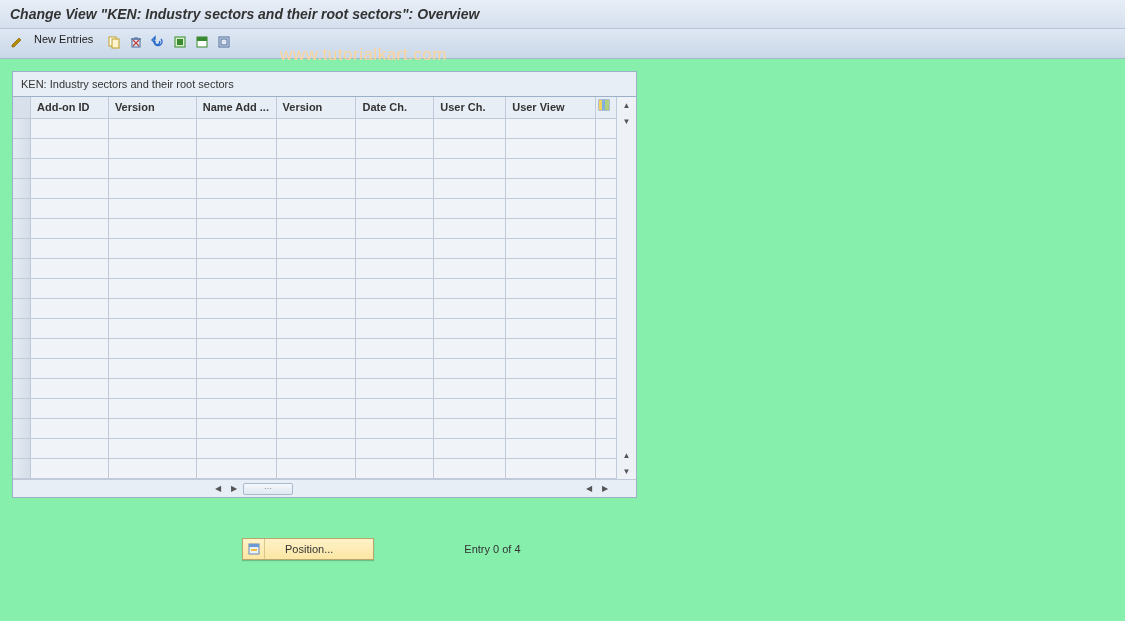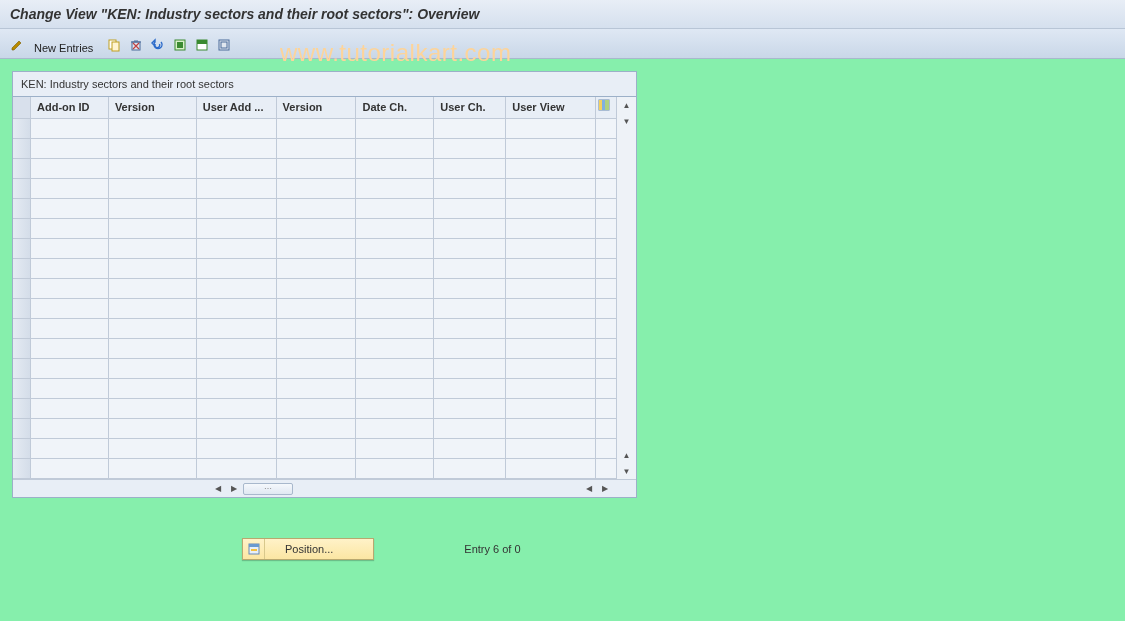--- a/index.html
+++ b/index.html
@@ -18,21 +18,21 @@
     font-style: italic;
     font-weight: bold;
     font-size: 14px;
     color: #333;
   }
   .toolbar {
     background: linear-gradient(to bottom, #dfe8f4 0%, #c9d7e8 100%);
     border-bottom: 1px solid #a8b8cc;
     padding: 4px 8px;
     display: flex;
-    align-items: flex-end;
+    align-items: flex-start;
     gap: 4px;
     position: relative;
     height: 30px;
   }
   .tb-btn {
     width: 18px;
     height: 18px;
     display: inline-flex;
     align-items: center;
     justify-content: center;
@@ -41,23 +41,23 @@
   }
   .new-entries {
     font-size: 11px;
     color: #222;
     padding: 0 8px 0 4px;
     cursor: pointer;
   }
   .watermark {
     position: absolute;
     left: 280px;
-    top: 10px;
+    top: 16px;
     color: #fdd49a;
-    font-size: 24px;
+    font-size: 17px;
     font-weight: normal;
     letter-spacing: 0.5px;
     pointer-events: none;
   }
   .content {
     padding: 12px;
     background: #86efac;
     height: calc(100% - 62px);
   }
   .panel {
@@ -276,21 +276,21 @@
             <div class="rowsel"></div>
             <div class="rowsel"></div>
             <div class="rowsel"></div>
             <div class="rowsel"></div>
           </div>
       </div>
       <div class="grid-main">
         <div class="grid-header">
           <div class="gh c0">Add-on ID</div>
           <div class="gh c1">Version</div>
-          <div class="gh c2">User Add ...</div>
+          <div class="gh c2">Name Add ...</div>
           <div class="gh c3">Version</div>
           <div class="gh c4">Date Ch.</div>
           <div class="gh c5">User Ch.</div>
           <div class="gh c6">User View</div>
           <div class="gh cfg">
             <svg width="12" height="12" viewBox="0 0 12 12">
                 <rect x="1" y="1" width="10" height="10" fill="#fff" stroke="#6a8ab0"></rect>
                 <rect x="1" y="1" width="3" height="10" fill="#f4d060"></rect>
                 <rect x="4" y="1" width="3" height="10" fill="#80b0e0"></rect>
                 <rect x="7" y="1" width="4" height="10" fill="#b0d080"></rect>
@@ -509,15 +509,15 @@
     <div class="position-btn">
       <span class="icon-box">
         <svg width="14" height="14" viewBox="0 0 14 14">
             <rect x="2" y="2" width="10" height="10" fill="#e8f0fa" stroke="#6a8ab0"></rect>
             <rect x="2" y="2" width="10" height="3" fill="#6a9ad0"></rect>
             <rect x="4" y="7" width="6" height="2" fill="#f4c040"></rect>
           </svg>
       </span>
       <span class="lbl">Position...</span>
     </div>
-    <span class="entry-txt">Entry 6 of 0</span>
+    <span class="entry-txt">Entry 0 of 4</span>
   </div>
 </div>
 
 </body></html>

